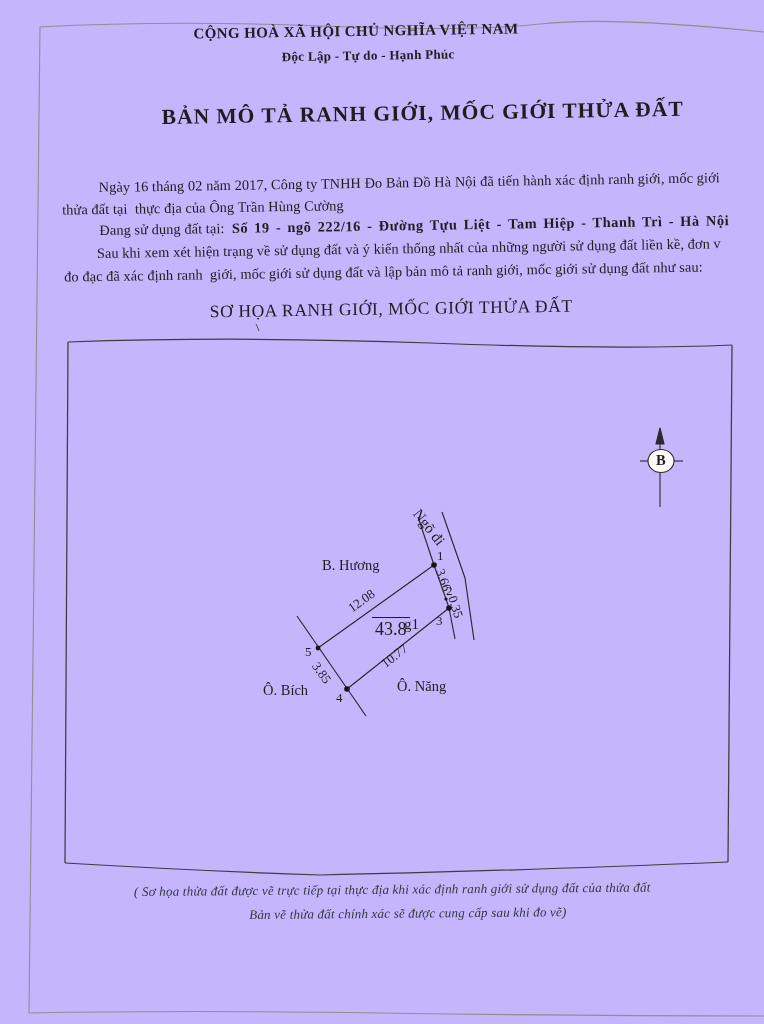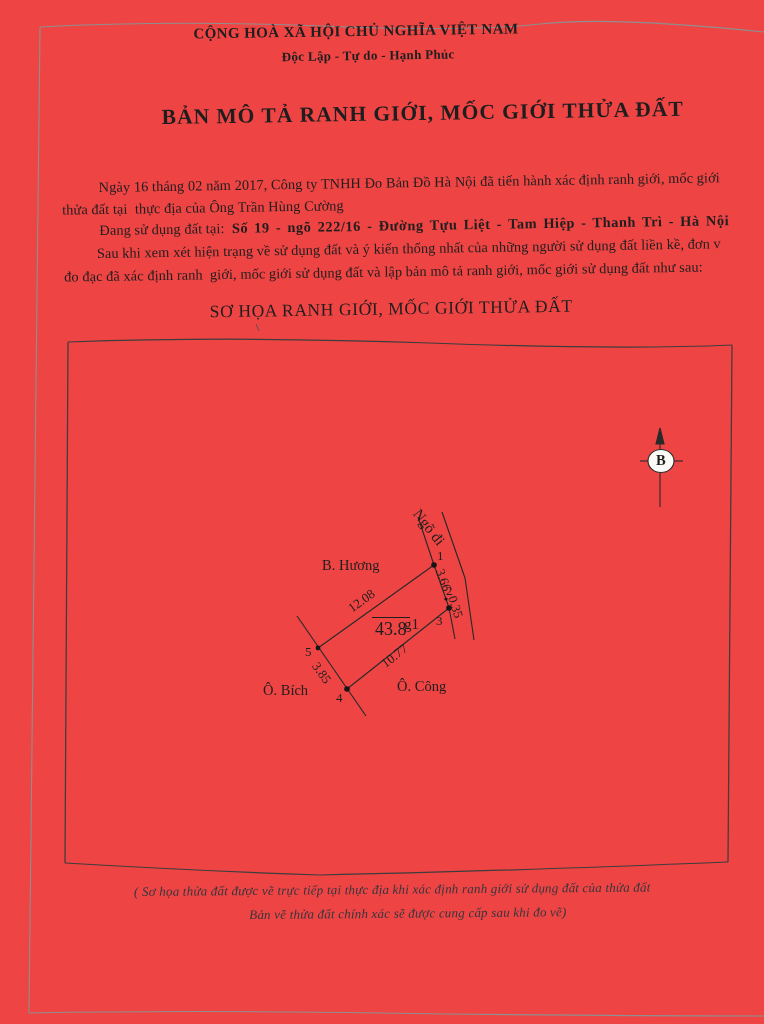--- a/index.html
+++ b/index.html
@@ -1,19 +1,19 @@
 <!DOCTYPE html>
 <html><head>
 <meta charset="utf-8">
 <style>
   html,body{margin:0;padding:0;}
   body{width:764px;height:1024px;overflow:hidden;background:#e9e7e2;}
   .page{
     position:relative;width:764px;height:1024px;overflow:hidden;
-    background:#ef4444;
+    background:#c4b5fd;
     font-family:"Liberation Serif", serif;
     color:#1e1e1e;
   }
   .abs{position:absolute;}
   svg.linework{position:absolute;left:0;top:0;z-index:1;}
   .txt{position:absolute;z-index:2;white-space:pre;}
   
   .country{font-size:15px;font-weight:bold;letter-spacing:.4px;}
   .motto{font-size:13px;font-weight:bold;letter-spacing:.3px;}
   .doc-title{font-size:21.5px;font-weight:bold;letter-spacing:1px;}
@@ -101,21 +101,21 @@
     <div class="txt body-line" style="left:99px;top:222px;"><span class="addr-label">Đang sử dụng đất tại:  </span><span class="addr-value">Số 19 - ngõ 222/16 - Đường Tựu Liệt - Tam Hiệp - Thanh Trì - Hà Nội</span></div>
     <div class="txt body-line" style="left:96px;top:245px;">Sau khi xem xét hiện trạng về sử dụng đất và ý kiến thống nhất của những người sử dụng đất liền kề, đơn v</div>
     <div class="txt body-line" style="left:63px;top:268px;">đo đạc đã xác định ranh  giới, mốc giới sử dụng đất và lập bản mô tả ranh giới, mốc giới sử dụng đất như sau:</div>
 
     <div class="txt sketch-title" style="left:208px;top:303px;">SƠ HỌA RANH GIỚI, MỐC GIỚI THỬA ĐẤT</div>
   </div>
 
   <div class="abs" style="left:0;top:0;width:764px;height:1024px;z-index:3;">
     <div class="txt neighbor" style="left:322px;top:557px;">B. Hương</div>
     <div class="txt neighbor" style="left:263px;top:682px;text-align:right;">Ô. Bích</div>
-    <div class="txt neighbor" style="left:397px;top:678px;">Ô. Công</div>
+    <div class="txt neighbor" style="left:397px;top:678px;">Ô. Năng</div>
 
     <div class="txt alley-label rot" style="left:408px;top:519px;transform:rotate(52deg);">Ngõ đi</div>
 
     <div class="txt parcel-code" style="left:404px;top:616px;">g1</div>
     <div class="txt parcel-area" style="left:372px;top:617px;">43.8</div>
 
     <div class="txt dim rot" style="left:347px;top:593px;transform:rotate(-35deg);">12.08</div>
     <div class="txt dim rot" style="left:432px;top:572px;transform:rotate(70deg);">3.66</div>
     <div class="txt dim rot" style="left:444px;top:599px;transform:rotate(72deg);">0.35</div>
     <div class="txt dim rot" style="left:380px;top:648px;transform:rotate(-38deg);">10.77</div>

